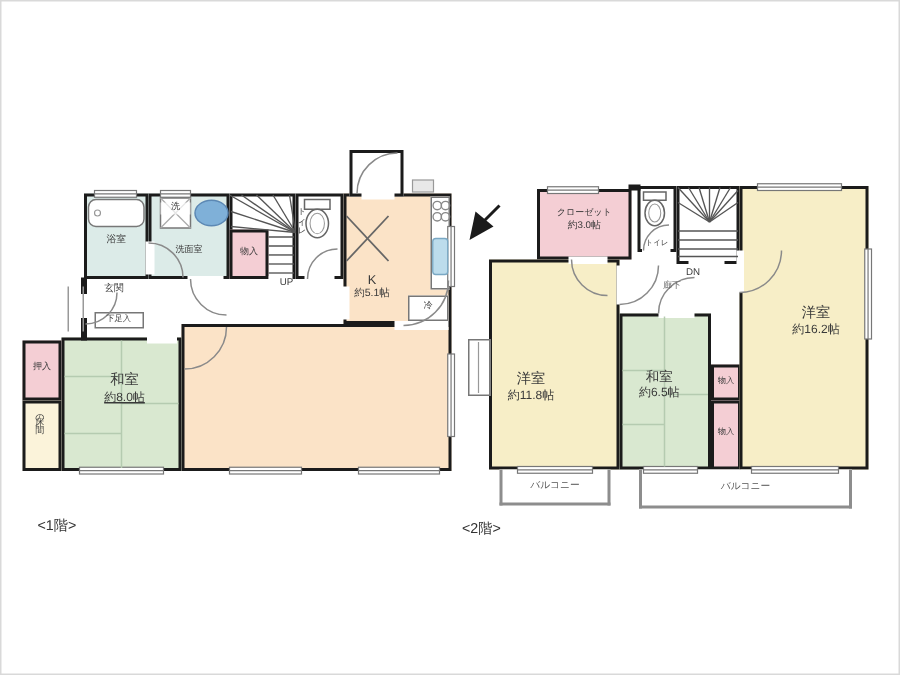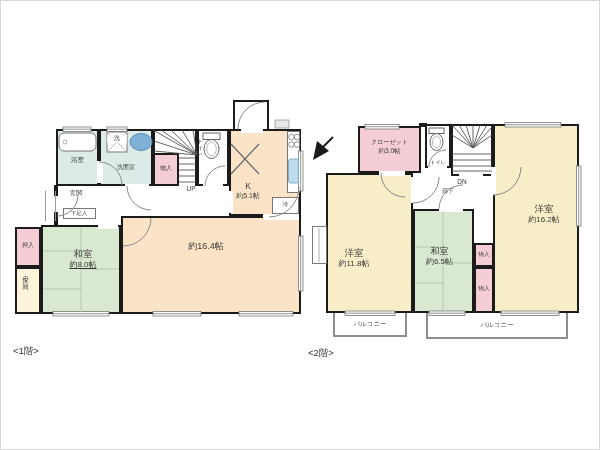--- a/index.html
+++ b/index.html
@@ -216,25 +216,24 @@
     <span style="font-size:7px;">約5.1帖</span>
   </div>
   <div class="lbl" style="left:271px;top:200px;width:27px;font-size:6px;">冷</div>
   <div class="lbl" style="left:55px;top:188px;width:40px;font-size:6.5px;">玄関</div>
   <div class="lbl" style="left:60px;top:209px;width:36px;font-size:5.5px;">下足入</div>
   <div class="lbl" style="left:42px;top:247px;width:80px;">
     <span style="font-size:9.5px;">和室</span>
     <span style="font-size:8px;text-decoration:underline;">約8.0帖</span>
   </div>
   <div class="lbl" style="left:150px;top:240px;width:110px;">
-    <span style="font-size:9px;">約16.4帖</span>
   </div>
   <div class="lbl" style="left:14px;top:241px;width:26px;font-size:6px;">押入</div>
   <div class="lbl vert" style="left:20px;top:271px;font-size:6px;">床の間</div>
-  <div class="lbl" style="left:12px;top:344px;font-size:9.5px;color:#333;">&lt;1階&gt;</div>
+  <div class="lbl" style="left:24px;top:344px;font-size:9.5px;color:#333;">&lt;1階&gt;</div>
 
   <div class="lbl" style="left:357px;top:138px;width:63px;">
     <span style="font-size:6px;">クローゼット</span>
     <span style="font-size:6.5px;">約3.0帖</span>
   </div>
   <div class="lbl" style="left:424px;top:158px;width:26px;font-size:5px;">トイレ</div>
   <div class="lbl" style="left:448px;top:177px;width:26px;font-size:6.5px;">DN</div>
   <div class="lbl" style="left:434px;top:187px;width:26px;font-size:6px;color:#666;">廊下</div>
   <div class="lbl" style="left:318px;top:246px;width:70px;">
     <span style="font-size:9.5px;">洋室</span>

